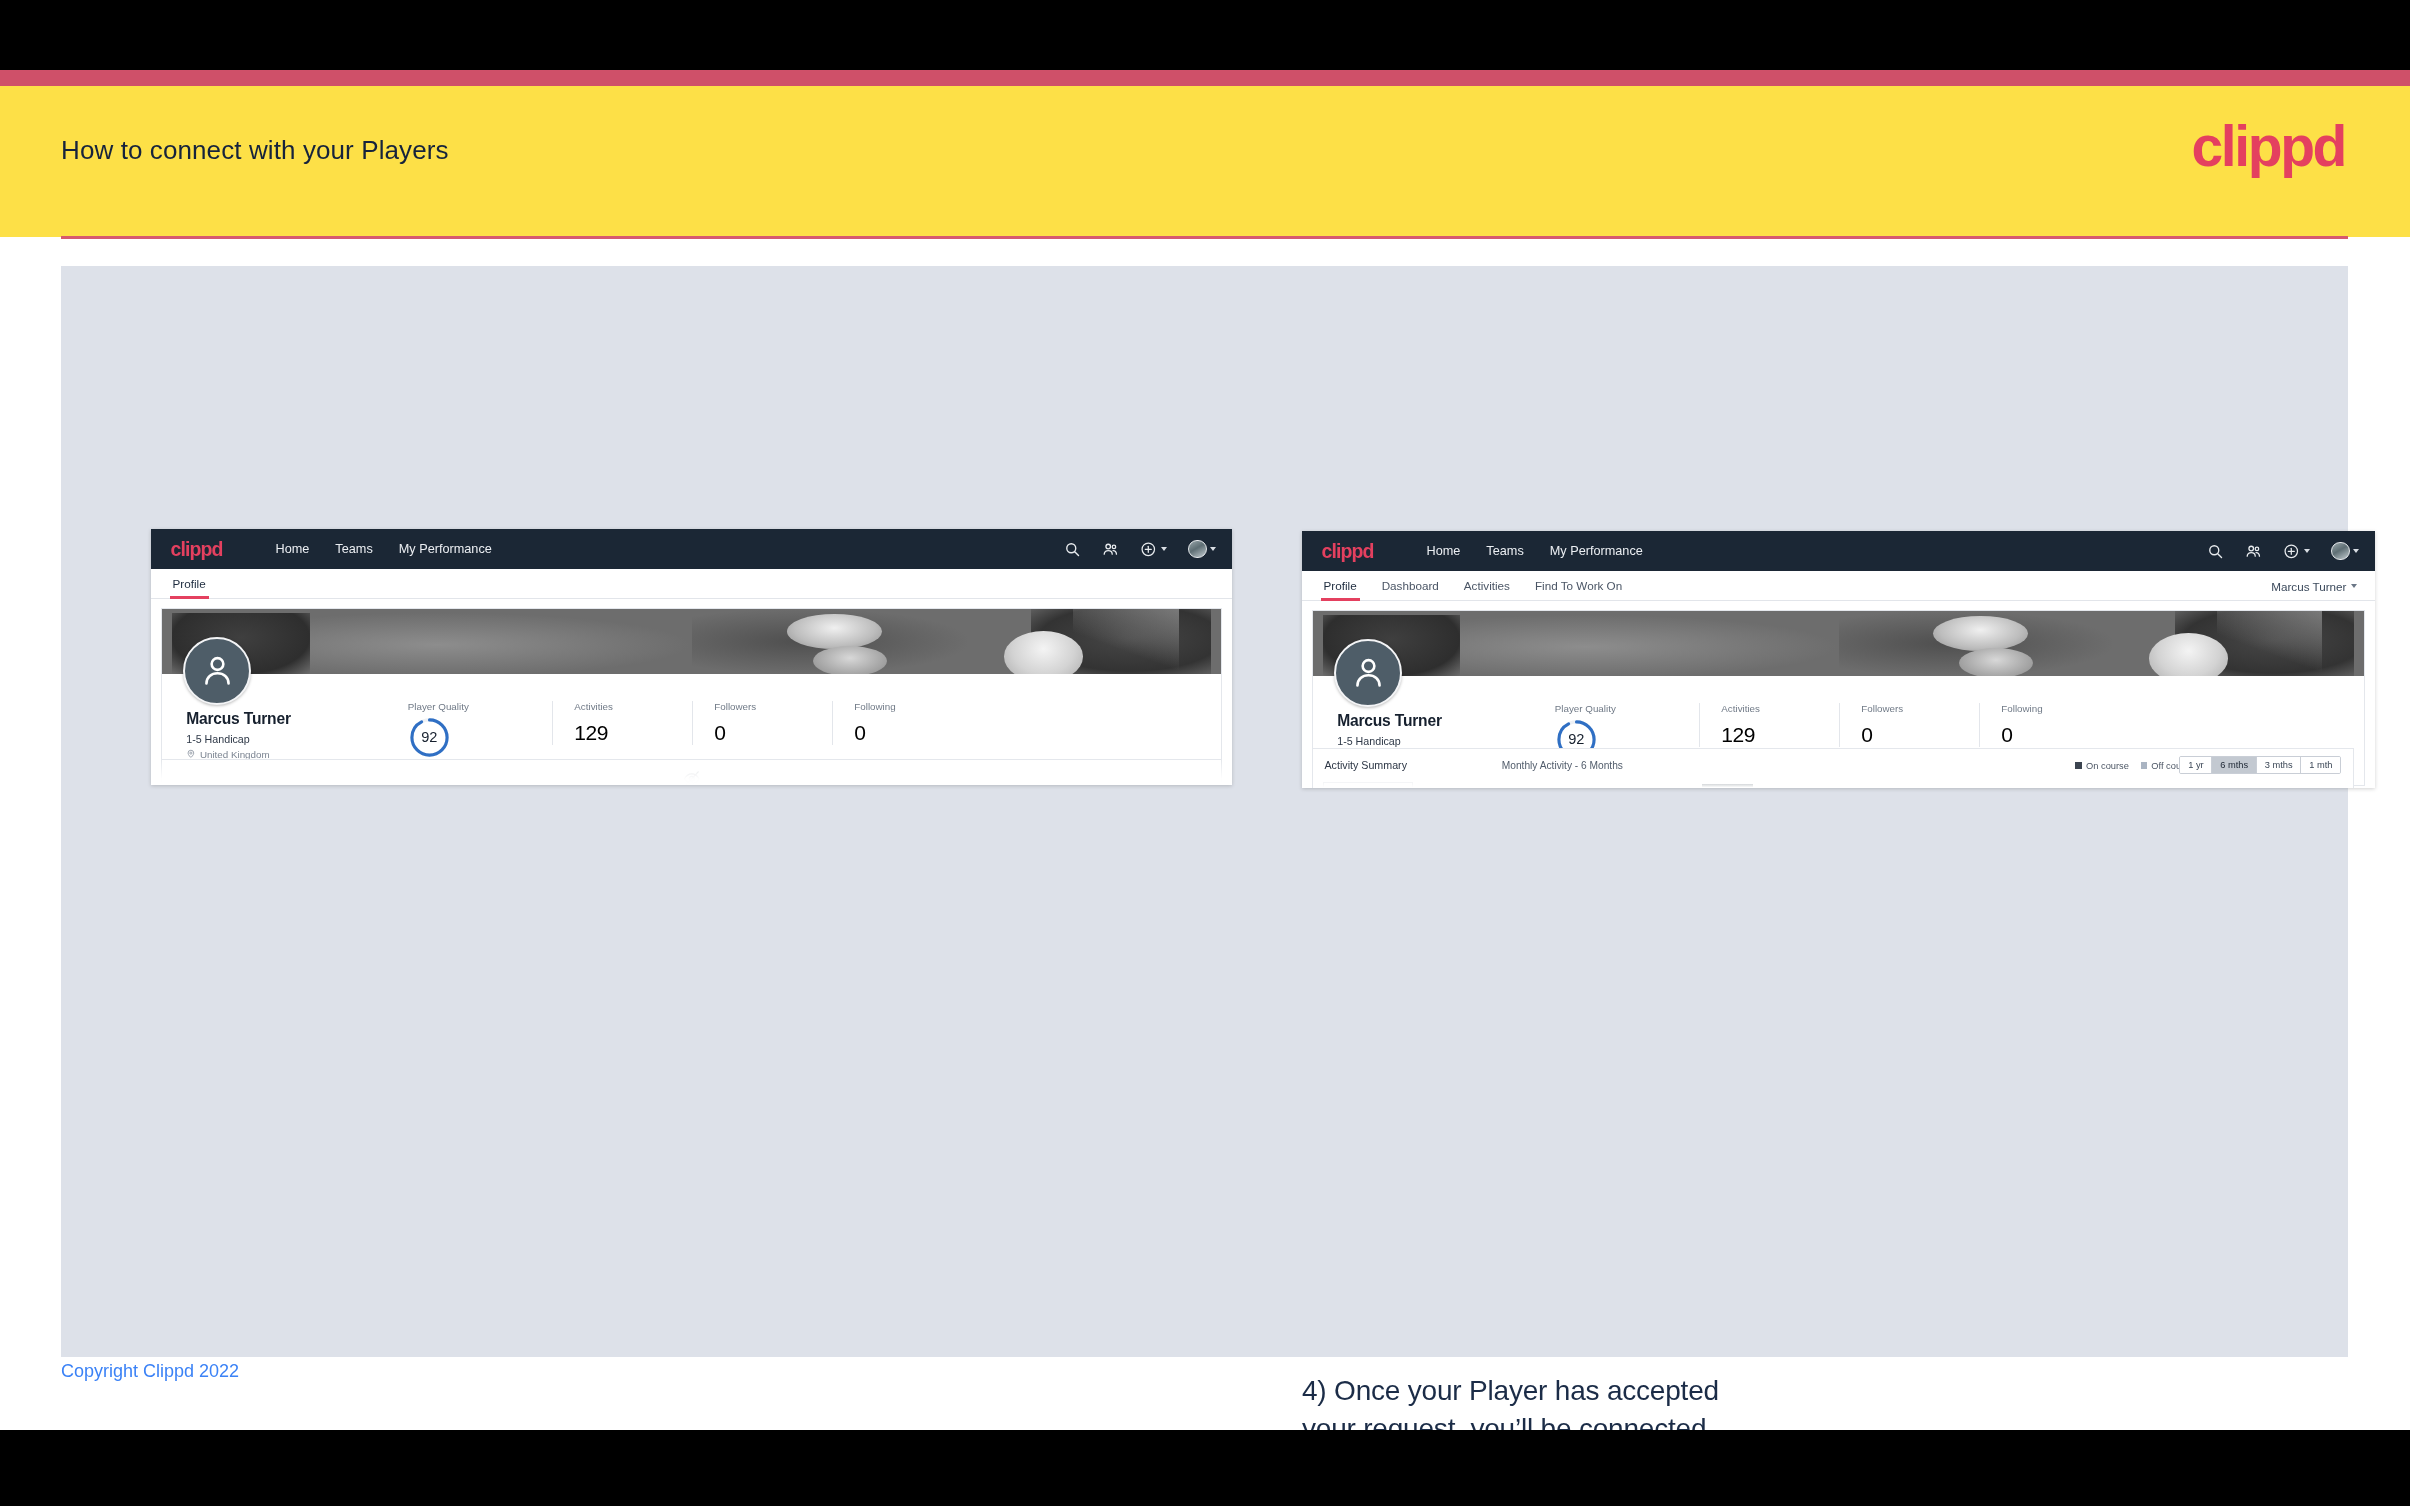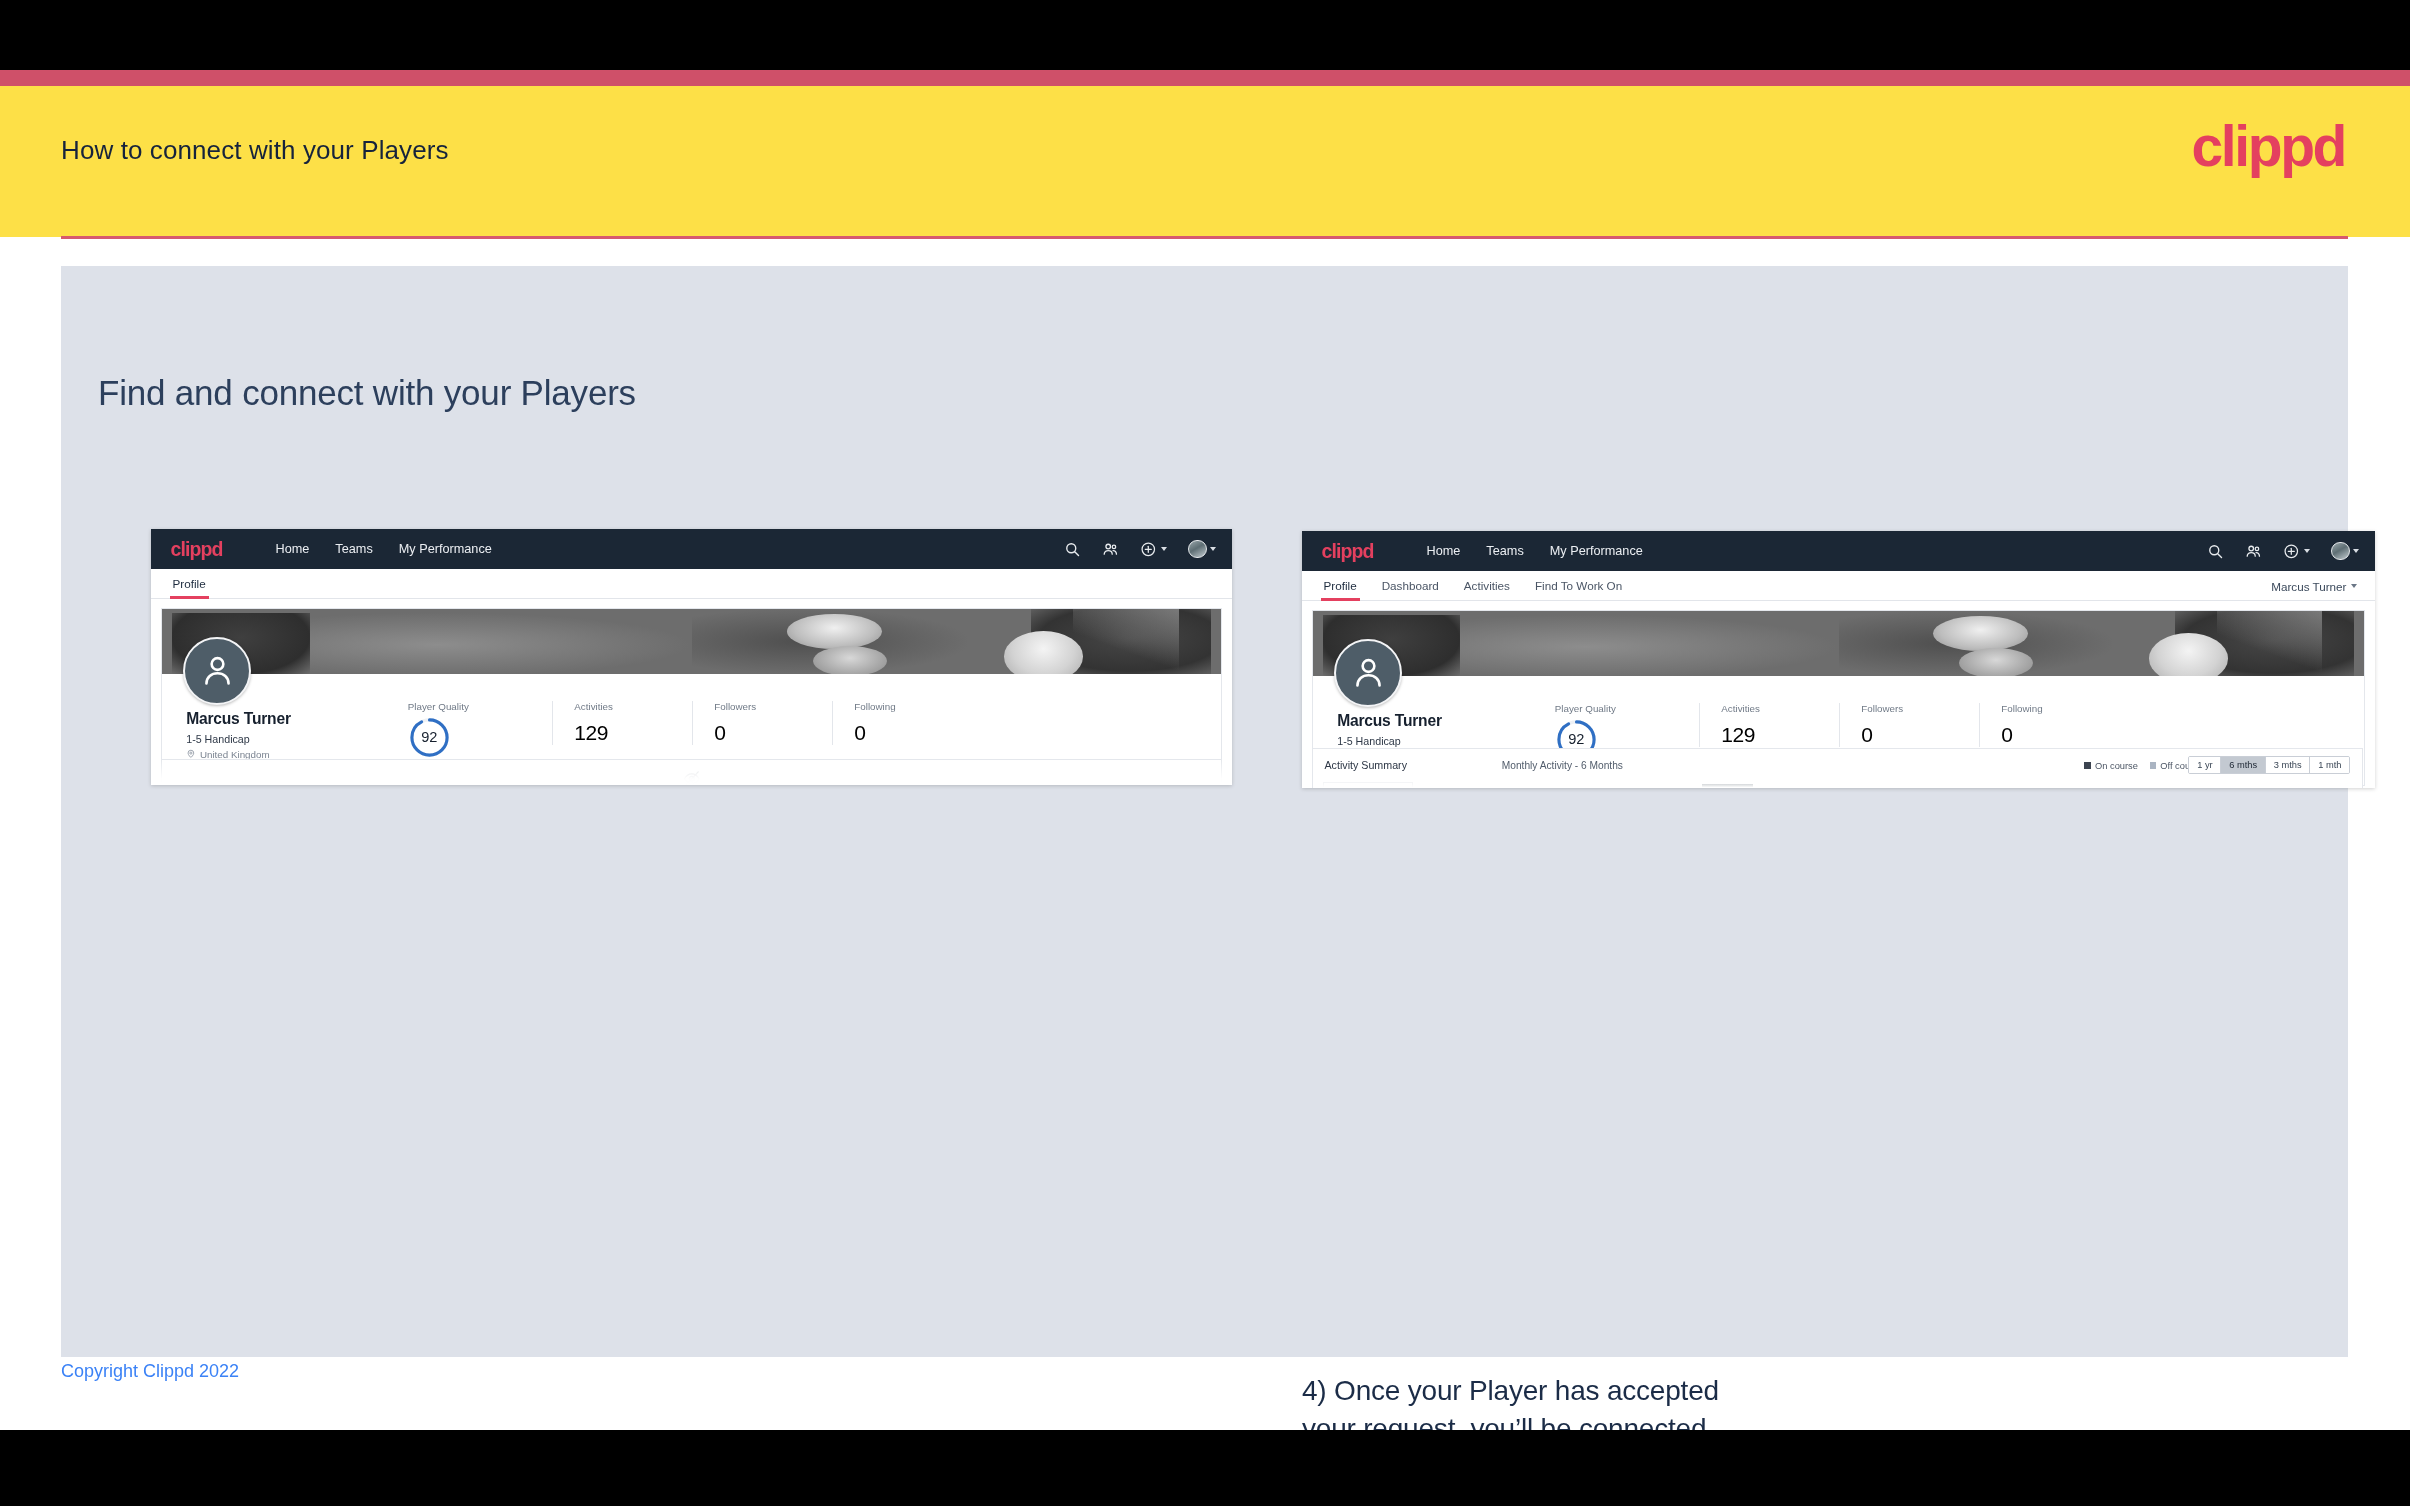--- a/index.html
+++ b/index.html
@@ -213,21 +213,21 @@
   
   .fadecard {
     position: absolute; left: 9.8px; right: 9.8px; top: 230px; height: 39px;
     background: #ffffff; border: 1px solid #e4e7ec;
     display: flex; align-items: center; justify-content: center;
   }
   .fadecard svg { width: 19.5px; height: 19.5px; opacity: .42; }
 
   
   .actstrip {
-    position: absolute; left: 9.8px; right: 12px; top: 217px; height: 43px;
+    position: absolute; left: 9.8px; right: 21px; top: 217px; height: 43px;
     background: #ffffff; border: 1px solid #e4e7ec;
   }
   .as-title {
     position: absolute; left: 11.7px; top: 9.8px; font-size: 10.7px; color: #2c3645;
   }
   .as-sub {
     position: absolute; left: 189px; top: 10.7px; font-size: 10.2px; color: #515c6b;
   }
   .as-legend {
     position: absolute; right: 159px; top: 11.7px;
@@ -288,21 +288,20 @@
   <div class="bar-top-pink"></div>
 
   <div class="page-header">
     <div class="header-title">How to connect with your Players</div>
     <div class="brand-logo">clippd</div>
   </div>
   <div class="header-rule"></div>
 
   <div class="body-panel">
 
-    <div class="body-subtitle">Find and connect with your Players</div>
 
     <div class="shot shot-left">
 
       <div class="appbar">
         <div class="appbar-brand">clippd</div>
         <div class="appbar-nav">
           <span>Home</span>
           <span>Teams</span>
           <span>My Performance</span>
         </div>

